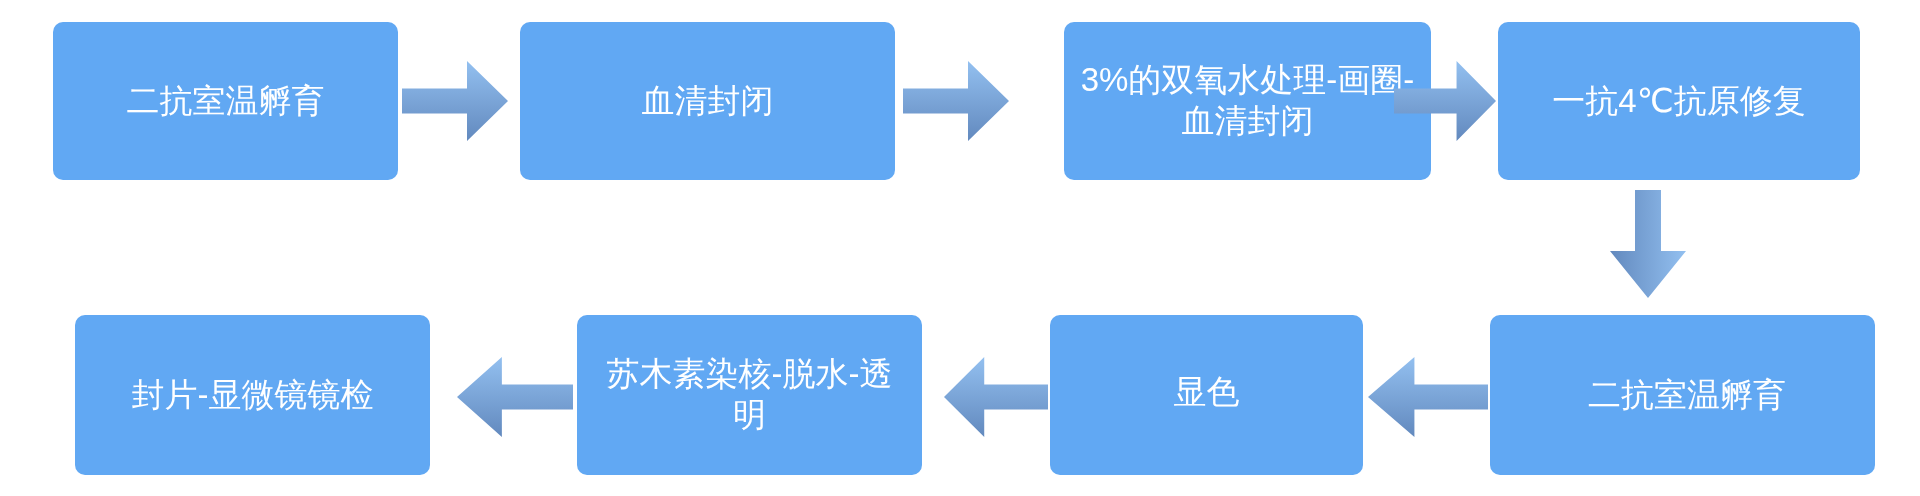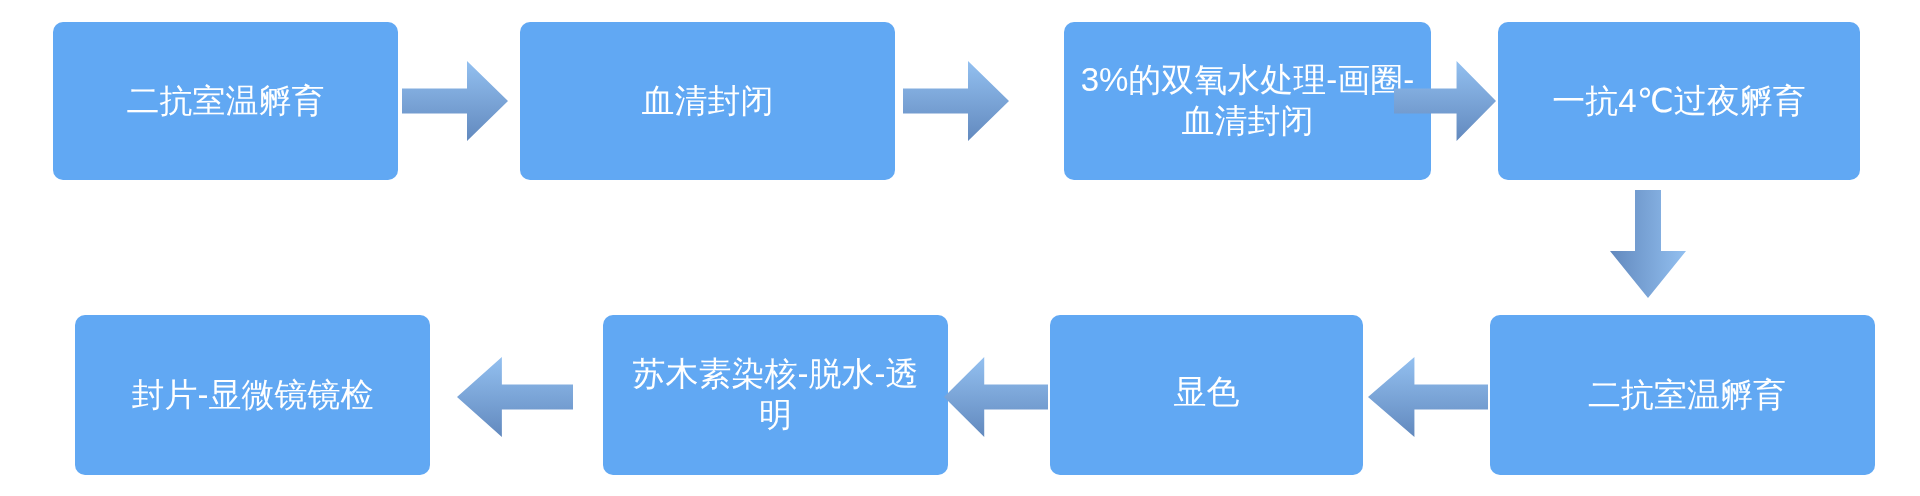--- a/index.html
+++ b/index.html
@@ -32,21 +32,21 @@
   }
   
   .row-top   { top: 22px;  height: 158px; }
   .row-bot   { top: 315px; height: 160px; }
   .n1 { left: 53px;   width: 345px; }
   .n2 { left: 520px;  width: 375px; }
   .n3 { left: 1023px; width: 367px; margin-left: 41px; }
   .n4 { left: 1498px; width: 362px; }
   .n5 { left: 1490px; width: 385px; padding-left: 21px; }
   .n6 { left: 1050px; width: 313px; font-family: Liberation Mono, monospace; }
-  .n7 { left: 577px;  width: 345px; margin-left: 26px; }
+  .n7 { left: 577px;  width: 345px; }
   .n8 { left: 75px;   width: 355px; }
   .arrow {
     position: absolute;
     display: block;
   }
   .ar-top { top: 61px;  height: 80px; }
   .ar-bot { top: 357px; height: 80px; }
   .a1 { left: 402px;  width: 106px; }
   .a2 { left: 903px;  width: 106px; }
   .a3 { left: 1394px; width: 102px; }
@@ -71,21 +71,21 @@
         <stop offset="0" stop-color="#6289BE"></stop>
         <stop offset="1" stop-color="#93C0F0"></stop>
       </linearGradient>
     </defs>
   </svg>
 
   <div class="flow-node row-top n1">二抗室温孵育</div>
   <div class="flow-node row-top n2">血清封闭</div>
   <div class="flow-node row-top n3">3%的双氧水处理-画圈-
 血清封闭</div>
-  <div class="flow-node row-top n4">一抗4℃过夜孵育</div>
+  <div class="flow-node row-top n4">一抗4℃抗原修复</div>
 
   <div class="flow-node row-bot n5">二抗室温孵育</div>
   <div class="flow-node row-bot n6">显色</div>
   <div class="flow-node row-bot n7">苏木素染核-脱水-透
 明</div>
   <div class="flow-node row-bot n8">封片-显微镜镜检</div>
 
   <svg class="arrow ar-top a1" viewBox="0 0 106 80" preserveAspectRatio="none">
     <polygon points="0,27.5 65,27.5 65,0 106,40 65,80 65,52.5 0,52.5" fill="url(#gradV)"></polygon>
   </svg>

